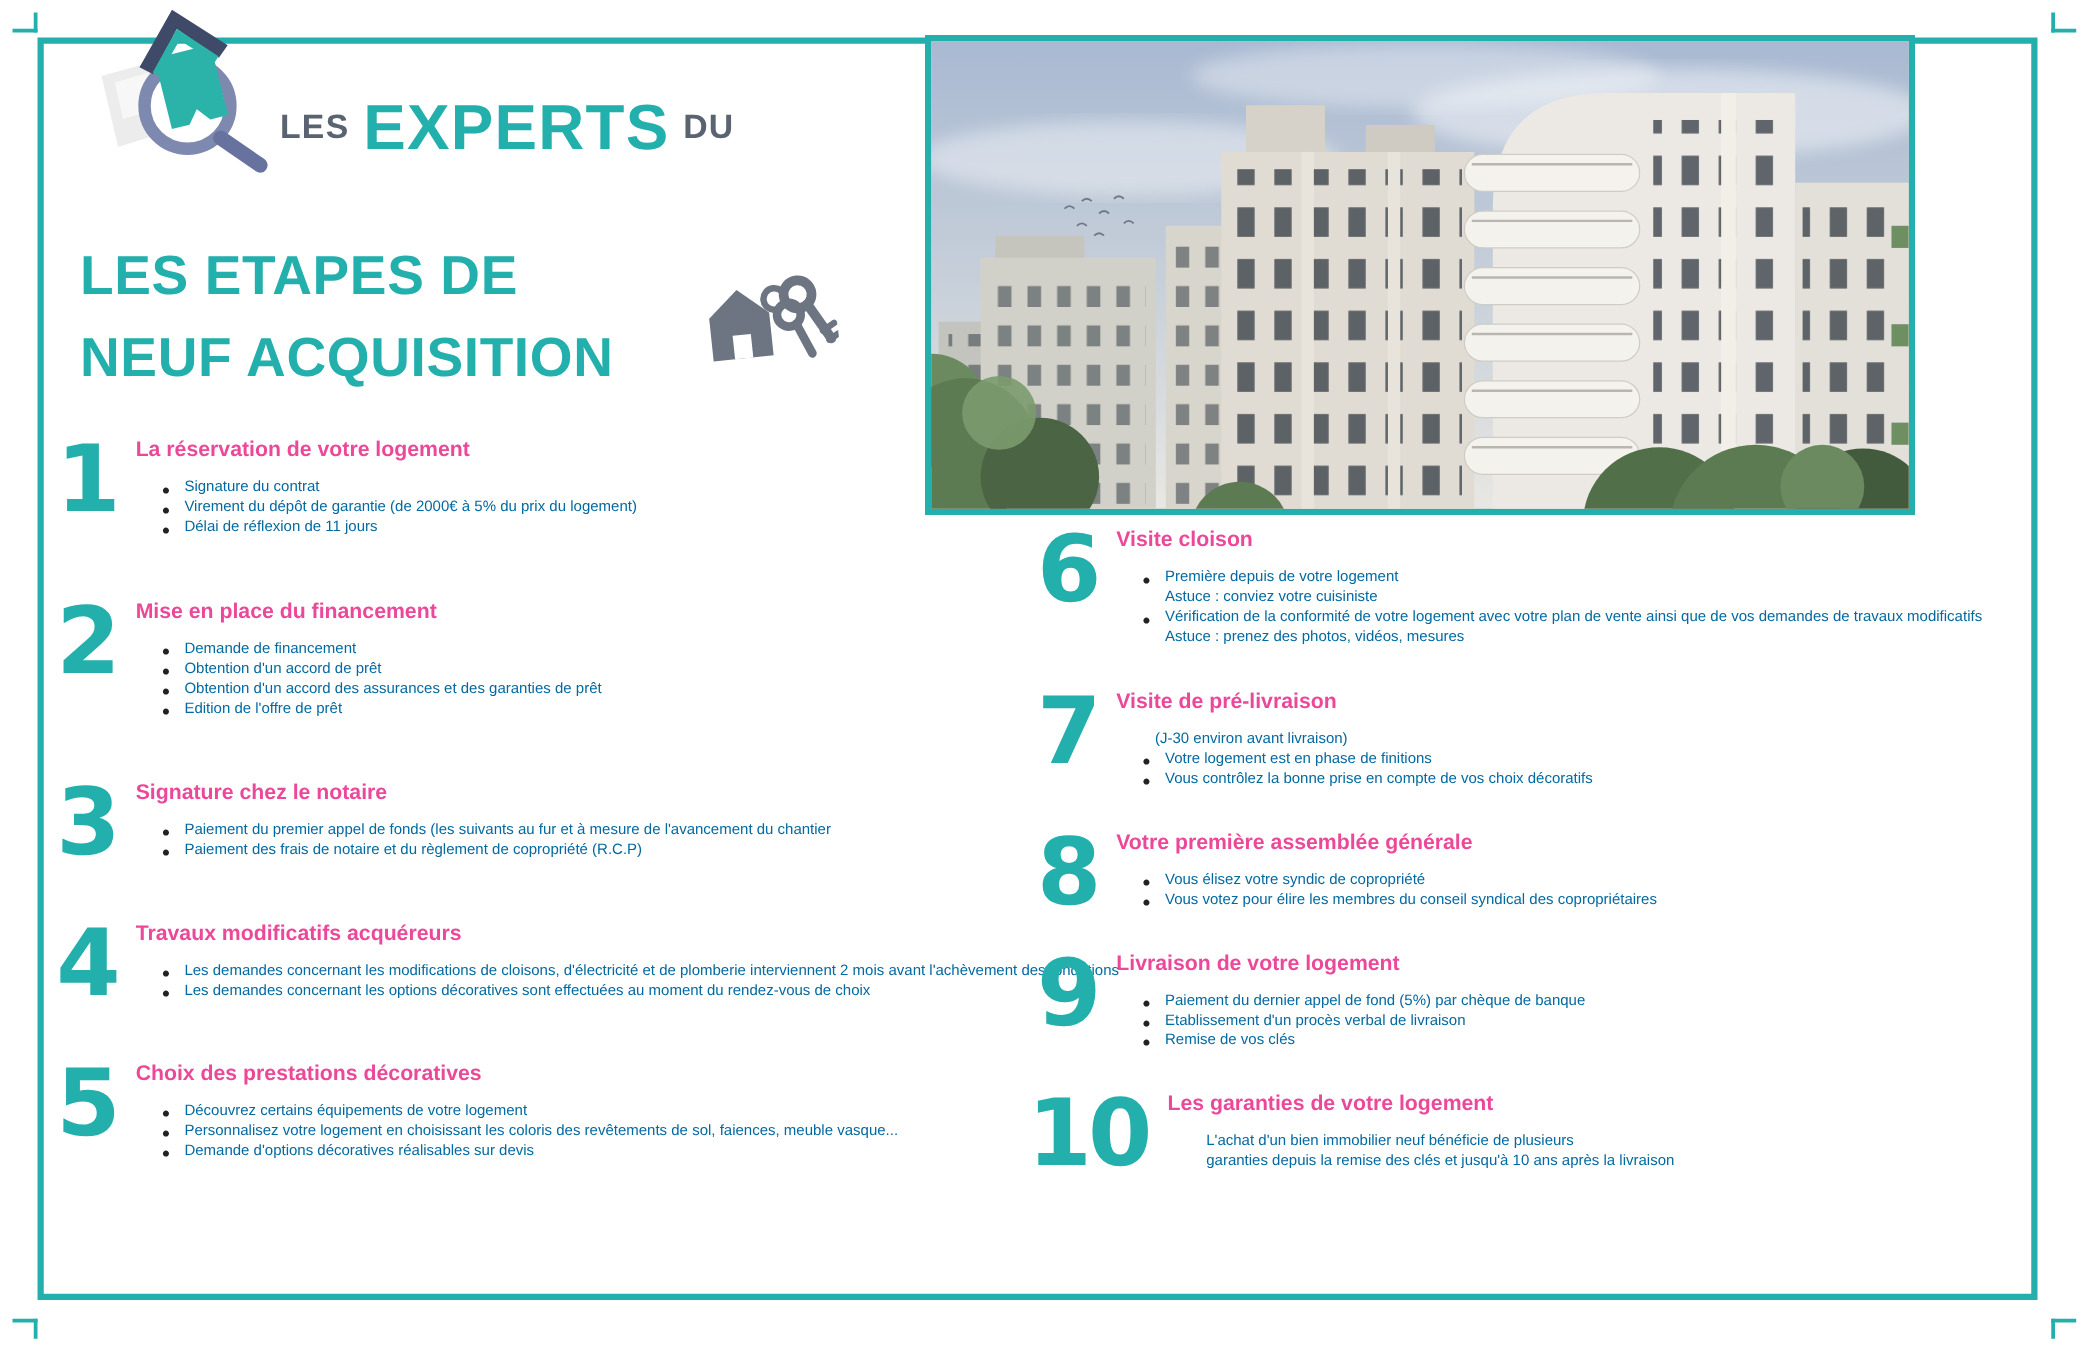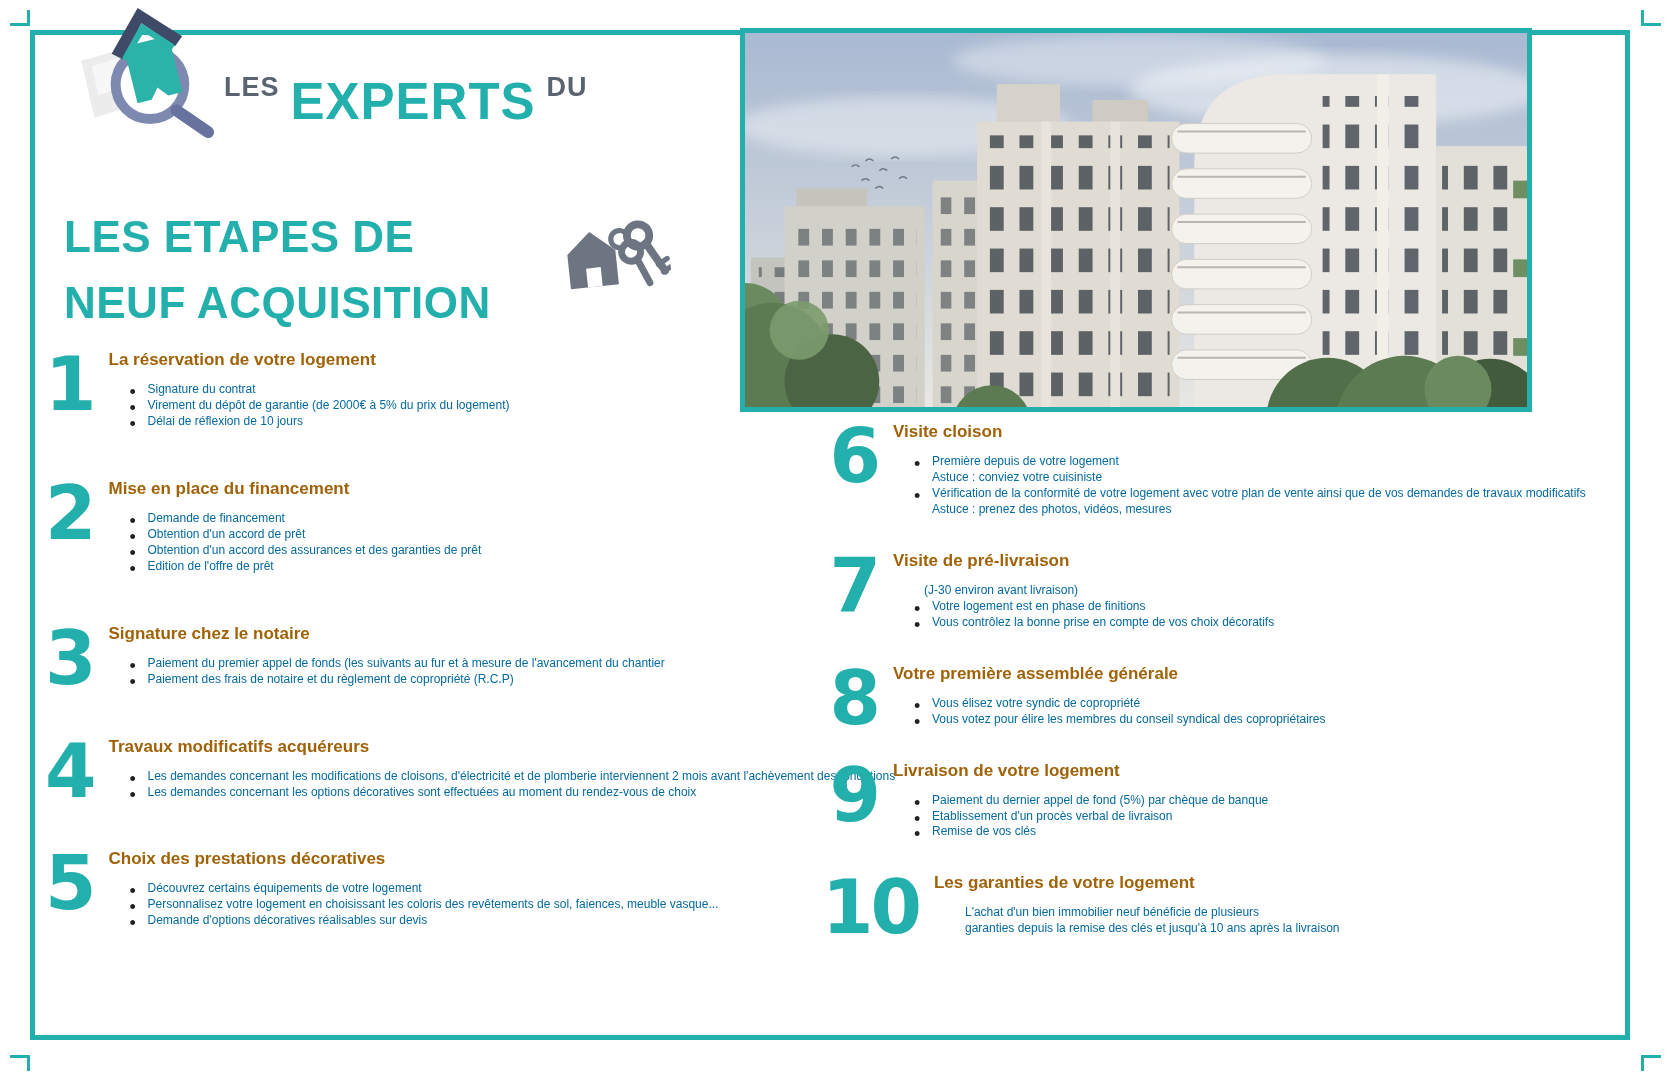--- a/index.html
+++ b/index.html
@@ -12,45 +12,45 @@
   
   .corner{position:absolute;width:17px;height:13px;}
   .corner.tl{left:10px;top:10px;border-right:3px solid var(--accent);border-bottom:3px solid var(--accent);}
   .corner.tr{right:8px;top:10px;border-left:3px solid var(--accent);border-bottom:3px solid var(--accent);}
   .corner.bl{left:10px;bottom:9px;border-right:3px solid var(--accent);border-top:3px solid var(--accent);}
   .corner.br{right:8px;bottom:9px;border-left:3px solid var(--accent);border-top:3px solid var(--accent);}
   
   .frame{position:absolute;left:30px;top:30px;width:1600px;height:1010px;border:5px solid var(--accent);box-sizing:border-box;}
   
   .logo-icon{position:absolute;left:72px;top:0px;width:152px;height:196px;}
-  .logo-text{position:absolute;left:224px;top:72px;display:flex;align-items:flex-start;gap:11px;white-space:nowrap;}
+  .logo-text{position:absolute;left:224px;top:72px;display:flex;align-items:center;gap:11px;white-space:nowrap;}
   .lg-small{font-size:27px;font-weight:600;color:#5a6370;letter-spacing:1px;}
   .lg-big{font-size:51px;font-weight:700;color:var(--accent);letter-spacing:1px;}
   
-  .main-title{position:absolute;left:64px;top:204px;margin:0;font-size:44px;line-height:1.5;
+  .main-title{position:absolute;left:64px;top:188px;margin:0;font-size:44px;line-height:1.5;
     font-weight:700;color:var(--accent);letter-spacing:.5px;}
   
   .keys-icon{position:absolute;left:558px;top:214px;width:112px;height:96px;transform:rotate(-6deg);}
   
   .photo{position:absolute;left:740px;top:28px;width:792px;height:384px;border:5px solid var(--accent);box-sizing:border-box;background:#cfd6de;}
   .photo svg{display:block;width:100%;height:100%;}
   
   .col{position:absolute;}
   #col-left{left:45px;top:350px;width:1000px;}
   #col-right{left:822px;top:422px;width:800px;}
   .step{display:flex;align-items:flex-start;margin-bottom:37px;}
   #col-right .step{margin-bottom:21px;}
   .step-num{
     flex:0 0 46px;display:flex;justify-content:flex-end;
     font-family:"DejaVu Sans",sans-serif;font-weight:700;
     font-size:74px;line-height:.92;letter-spacing:-3px;color:var(--accent);margin-top:0px;
   }
   #col-right .step-num{flex:0 0 56px;}
   .step-body{margin-left:15px;flex:1;}
-  .step-title{margin:0 0 3px 0;font-size:17px;font-weight:700;color:#a16207;}
+  .step-title{margin:0 0 3px 0;font-size:17px;font-weight:700;color:#ec4899;}
   ul.step-lines{list-style:none;margin:12px;padding:0;font-size:12px;line-height:1.33;color:#0369a1;}
   li.line{position:relative;padding-left:27px;}
   li.line.bullet::before{content:"\2022";position:absolute;left:9px;top:-1px;font-size:18px;color:#222;}
   li.line.note{padding-left:27px;}
   li.line.plain{padding-left:19px;}
 </style>
 </head>
 <body>
 
 <div class="corner tl"></div>
@@ -174,21 +174,21 @@
 </div>
 
 <div class="col" id="col-left">
     <section class="step">
       <div class="step-num">1</div>
       <div class="step-body">
         <h3 class="step-title">La réservation de votre logement</h3>
         <ul class="step-lines">
           <li class="line bullet">Signature du contrat</li>
           <li class="line bullet">Virement du dépôt de garantie (de 2000€ à 5% du prix du logement)</li>
-          <li class="line bullet">Délai de réflexion de 10 jours</li>
+          <li class="line bullet">Délai de réflexion de 11 jours</li>
         </ul>
       </div>
     </section>
     <section class="step">
       <div class="step-num">2</div>
       <div class="step-body">
         <h3 class="step-title">Mise en place du financement</h3>
         <ul class="step-lines">
           <li class="line bullet">Demande de financement</li>
           <li class="line bullet">Obtention d'un accord de prêt</li>

